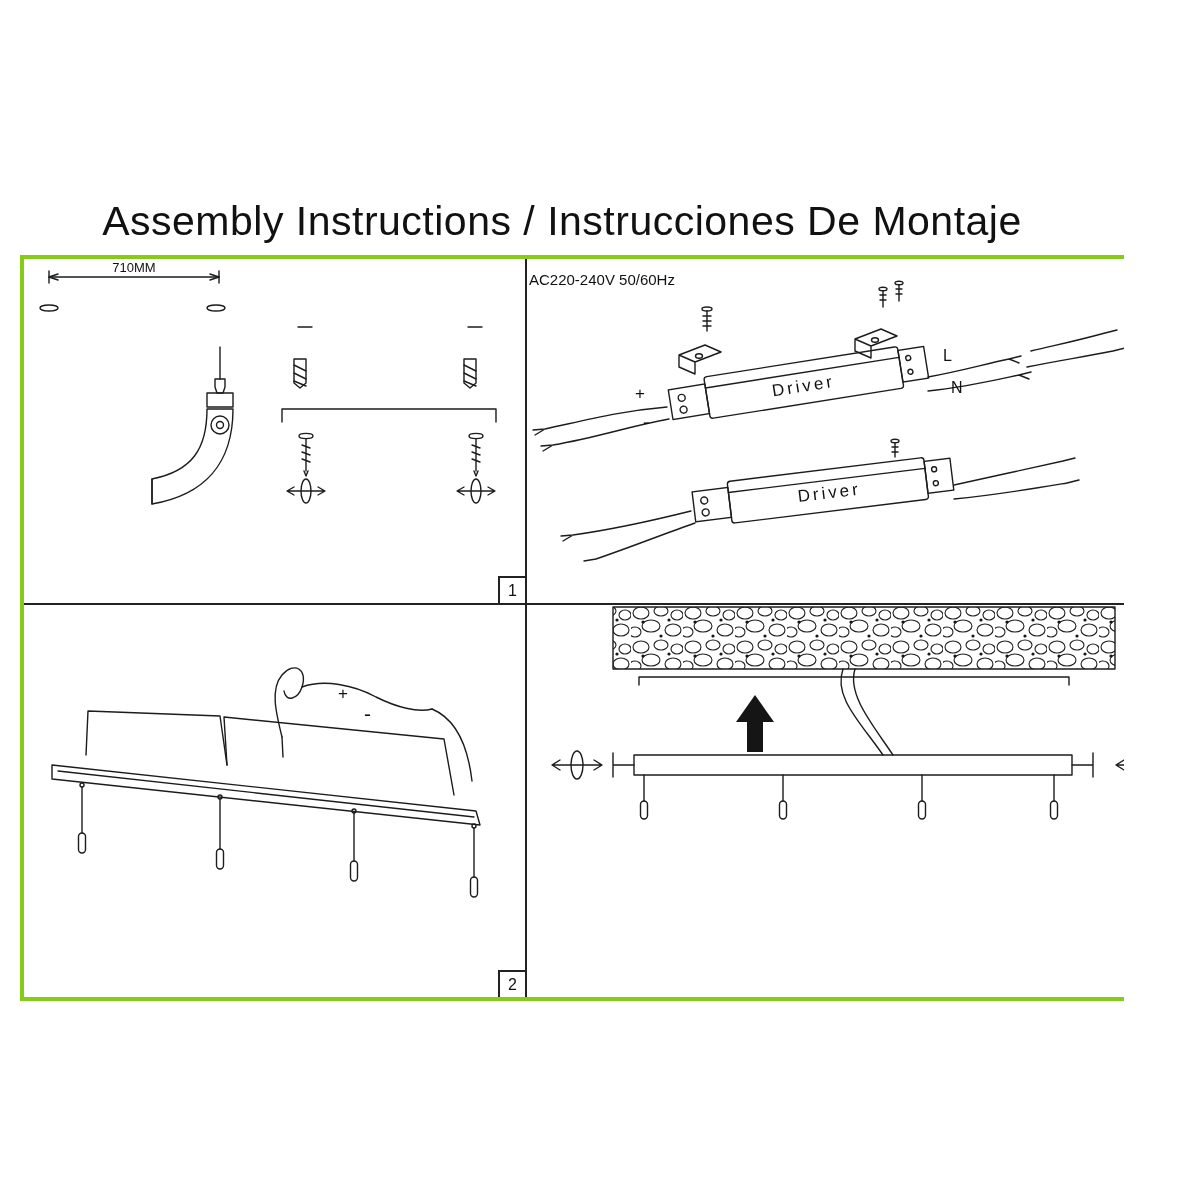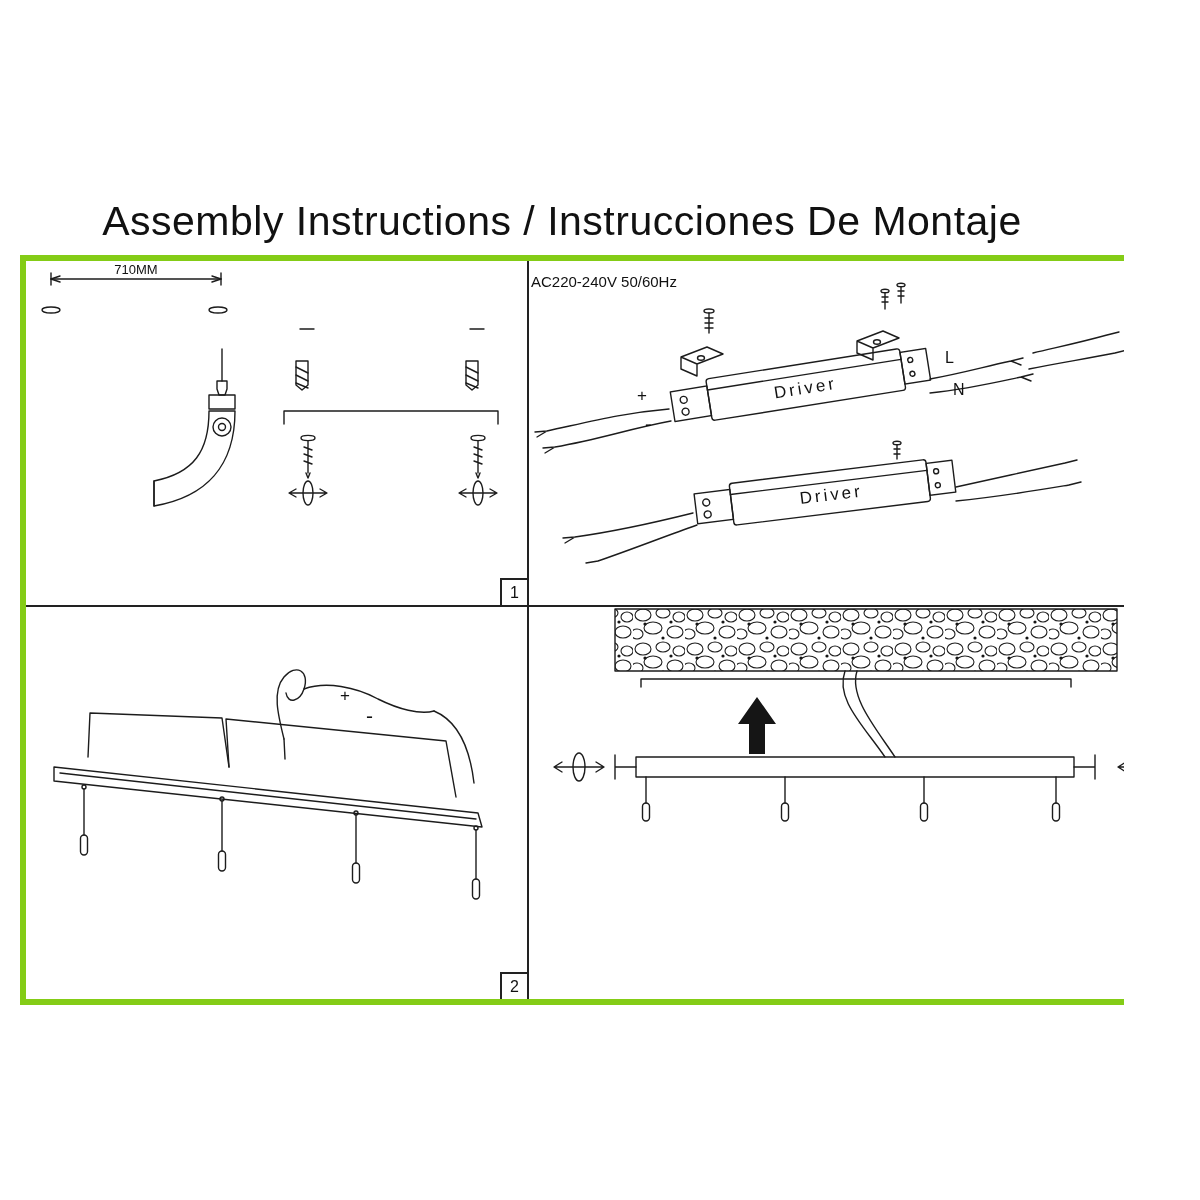--- a/index.html
+++ b/index.html
@@ -1,21 +1,21 @@
 <!DOCTYPE html>
 <html><head>
 <meta charset="utf-8">
 <style>
   html,body{margin:0;padding:0;background:#fff;}
   .page{position:relative;width:1124px;height:1200px;background:#fff;
         font-family:"Liberation Sans", sans-serif;color:#111;overflow:hidden;}
   .title{position:absolute;left:0;top:198px;width:100%;text-align:center;
          font-size:41px;font-weight:400;letter-spacing:0.5px;color:#111;}
   .grid{position:absolute;left:20px;top:255px;width:1158px;height:738px;
-        border:6px solid #84cc16;box-sizing:content-box;}
+        border:4px solid #84cc16;box-sizing:content-box;}
   .vline{position:absolute;left:501px;top:0;width:2px;height:100%;background:#222;}
   .hline{position:absolute;left:0;top:344px;width:100%;height:2px;background:#222;}
   .panel{position:absolute;overflow:hidden;}
   .p1{left:0;top:0;width:501px;height:344px;}
   .p3{left:487px;top:0;width:655px;height:344px;}
   .p2{left:0;top:346px;width:501px;height:392px;}
   .p4{left:503px;top:346px;width:655px;height:392px;}
   .num{position:absolute;right:0;bottom:0;width:25px;height:25px;
        border-top:2px solid #222;border-left:2px solid #222;background:#fff;
        display:flex;align-items:center;justify-content:center;font-size:16px;}

